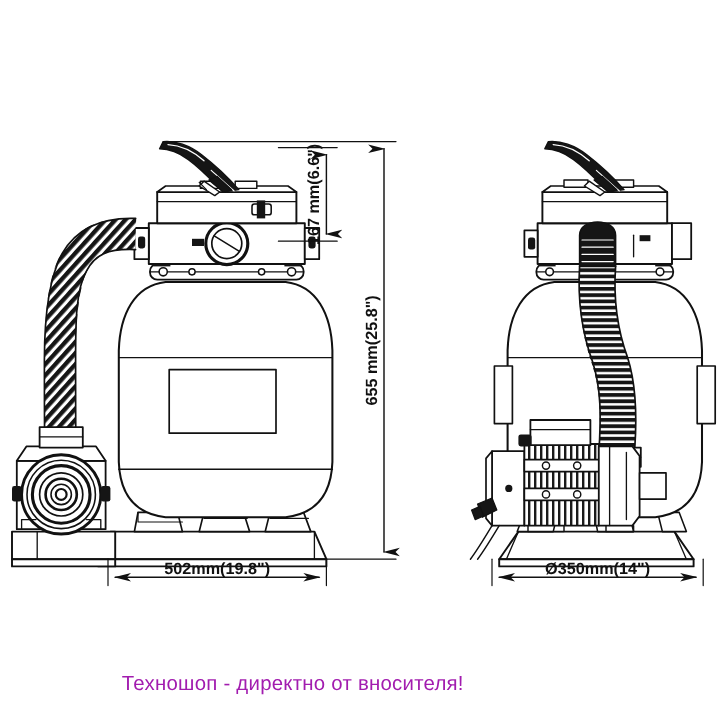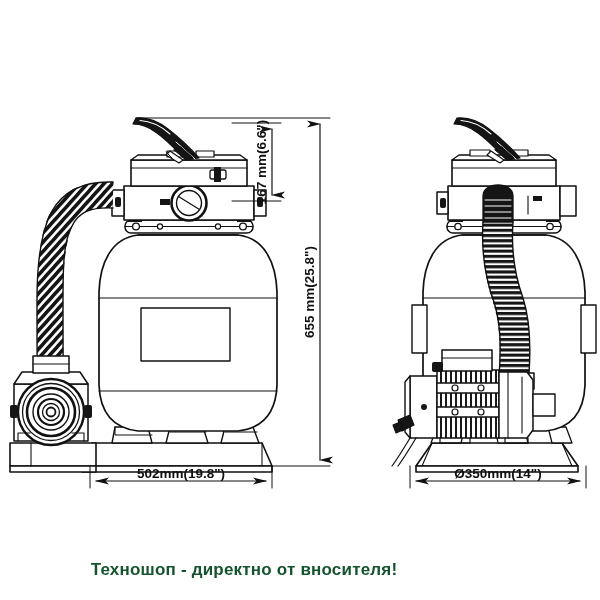--- a/index.html
+++ b/index.html
@@ -8,22 +8,22 @@
     background:#ffffff;
     font-family:"Liberation Sans", sans-serif;
     overflow:hidden;
     position:relative;
   }
   #stage{position:absolute;left:0;top:0;width:600px;height:600px;}
   svg.drawing{position:absolute;left:0;top:0;width:600px;height:600px;display:block;}
   .watermark{
     position:absolute;left:0;top:560px;width:488px;
     text-align:center;
-    font-size:17px;font-weight:bold;
-    color:#14532d;
+    font-size:17px;font-weight:normal;
+    color:#a21caf;
     letter-spacing:0.2px;
     user-select:none;
   }
   .dimtext{
     font-family:"Liberation Sans", sans-serif;
     font-size:13.5px;
     font-weight:bold;
     fill:#111111;
   }
 </style>

